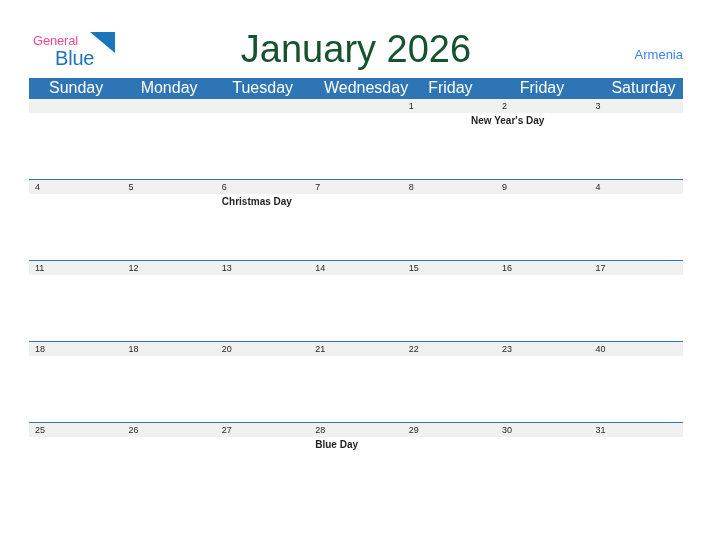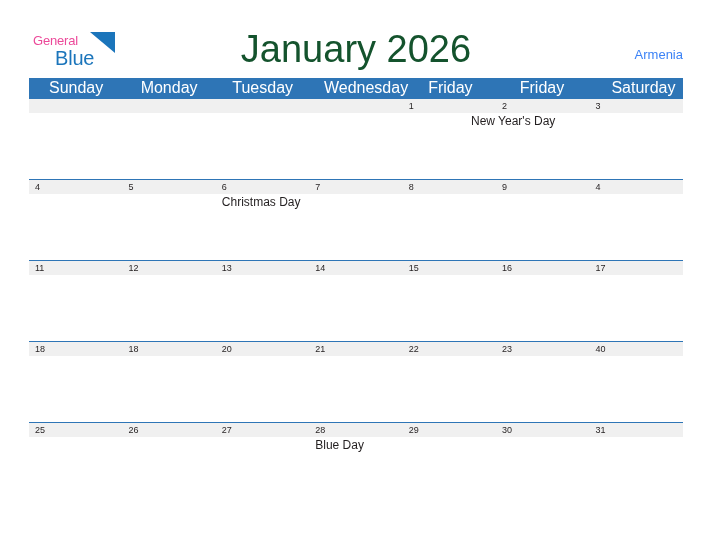--- a/index.html
+++ b/index.html
@@ -129,24 +129,25 @@
   .week-events {
     display: flex;
     width: 100%;
     background: #ffffff;
     min-height: 66px;
   }
   .event-cell {
     flex: 1 1 0;
     box-sizing: border-box;
     padding: 3px 8px 4px 6px;
-    font-size: 12px;
+    font-size: 10px;
     line-height: 10px;
     color: #231f20;
     word-wrap: break-word;
+    font-weight: bold;
   }
 </style>
 </head>
 <body>
 
 <div class="page-header">
 
   <div class="logo">
     <span class="logo-general">General</span>
     <span class="logo-flag">

